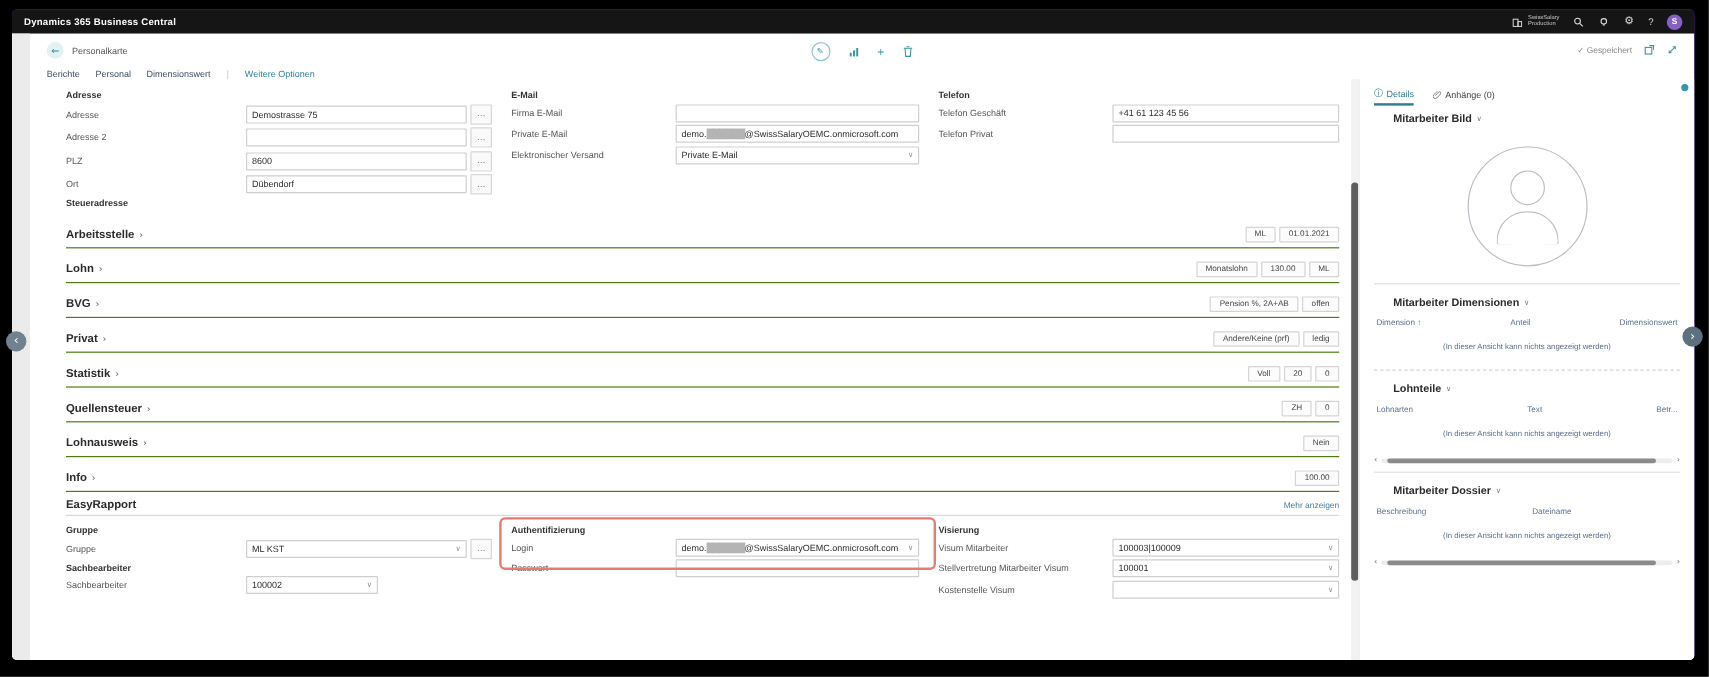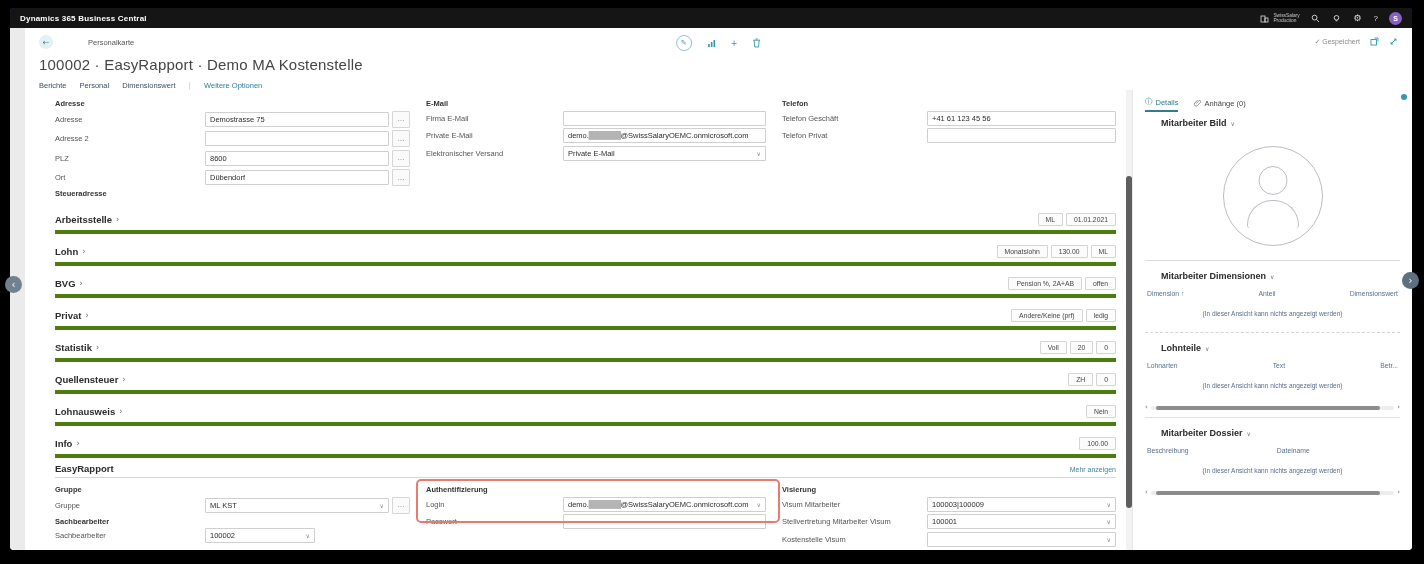--- a/index.html
+++ b/index.html
@@ -21,21 +21,21 @@
 
   
   .content{position:relative;height:522px;display:flex;background:#fff;}
   .left-rail{width:15px;background:#ebebeb;}
   .page{flex:1;display:flex;flex-direction:column;min-width:0;}
 
   
   .page-header{position:relative;padding:7px 12px 0 14px;flex:0 0 auto;}
   .crumb-row{display:flex;align-items:center;gap:7px;}
   .back-btn{width:14px;height:14px;border-radius:50%;background:#e3f1f3;color:#2e8fa0;font-size:8px;display:flex;align-items:center;justify-content:center;}
-  .crumb{font-size:7.5px;color:#555;margin-left:28px;}
+  .crumb{font-size:7.5px;color:#555;}
   .center-actions{position:absolute;left:50%;transform:translateX(-50%);top:7px;display:flex;align-items:center;gap:15px;color:#3097a6;}
   .edit-circle{width:14px;height:14px;border:1px solid #8ec6cd;border-radius:50%;display:flex;align-items:center;justify-content:center;font-size:7px;color:#3097a6;}
   .act-glyph{font-size:8px;color:#3097a6;}
   .saved{position:absolute;right:14px;top:9px;display:flex;align-items:center;gap:10px;}
   .saved-text{font-size:7px;color:#8a8a8a;}
   .page-title{margin-top:7px;font-size:15px;color:#454545;font-weight:normal;letter-spacing:.2px;}
   .menu-row{margin-top:8px;display:flex;align-items:center;gap:13px;font-size:7.5px;color:#3d4f63;}
   .menu-item{cursor:default;}
   .menu-divider{color:#c7c7c7;}
   .more-options{color:#2f7f9b;}
@@ -55,21 +55,21 @@
   .group-label{font-size:7.5px;font-weight:bold;color:#333;margin:3px 0 2px 0;}
   .frow{display:flex;align-items:center;margin:2.5px 0;}
   .flabel{font-size:7.5px;color:#555;flex:0 0 auto;}
   .c1 .flabel{width:150px;} .c2 .flabel{width:137px;} .c3 .flabel{width:145px;}
   .finput{flex:1;height:13px;border:1px solid #cfcfcf;border-radius:1px;display:flex;align-items:center;padding:0 4px;font-size:7.5px;color:#2c2c2c;background:#fff;min-width:0;white-space:nowrap;overflow:hidden;}
   .finput .caret{margin-left:auto;color:#8a8a8a;font-size:6px;padding-left:3px;}
   .redacted{color:#b4b4b4;filter:blur(.6px);letter-spacing:-.5px;}
   .ellipsis-btn{width:16px;height:15px;border:1px solid #d6d6d6;margin-left:3px;display:flex;align-items:center;justify-content:center;font-size:7px;color:#777;border-radius:1px;background:#fafafa;flex:0 0 auto;}
   .fixed100{flex:0 0 100px;}
 
-  .collapsed{display:flex;align-items:center;border-bottom:4px solid #4d7c0f;padding:3px 0 4px 0;margin-top:8px;cursor:default;}
+  .collapsed{display:flex;align-items:center;border-bottom:1px solid #4d7c0f;padding:3px 0 4px 0;margin-top:8px;cursor:default;}
   .collapsed .clabel{font-size:9.5px;font-weight:bold;color:#2b2b2b;}
   .collapsed .chev{font-size:8px;color:#666;margin-left:4px;}
   .badges{margin-left:auto;display:flex;gap:3px;}
   .badge{border:1px solid #d4d4d4;background:#fcfcfc;font-size:6.8px;color:#444;padding:1.5px 7px;border-radius:1px;line-height:8px;white-space:nowrap;}
 
   .auth-col{position:relative;}
   .red-box{position:absolute;left:-10px;right:-14px;top:-3px;height:40px;border:2px solid #e87a72;border-radius:5px;pointer-events:none;}
 
   
   .fb-tabs{display:flex;gap:16px;padding:3px 0 0 0;}
@@ -177,21 +177,20 @@
           </span>
           <span>
             <svg width="9" height="9" viewBox="0 0 9 9">
                 <line x1="2" y1="7" x2="7" y2="2" stroke="#3097a6" stroke-width="0.9"></line>
                 <path d="M5 2 H7 V4" fill="none" stroke="#3097a6" stroke-width="0.9"></path>
                 <path d="M4 7 H2 V5" fill="none" stroke="#3097a6" stroke-width="0.9"></path>
               </svg>
           </span>
         </div>
 
-        <div class="page-title">100002 · EasyRapport · Demo MA Kostenstelle</div>
 
         <div class="menu-row">
           <span class="menu-item">Berichte</span>
           <span class="menu-item">Personal</span>
           <span class="menu-item">Dimensionswert</span>
           <span class="menu-divider icon">|</span>
           <span class="menu-item more-options">Weitere Optionen</span>
         </div>
       </div>
 

